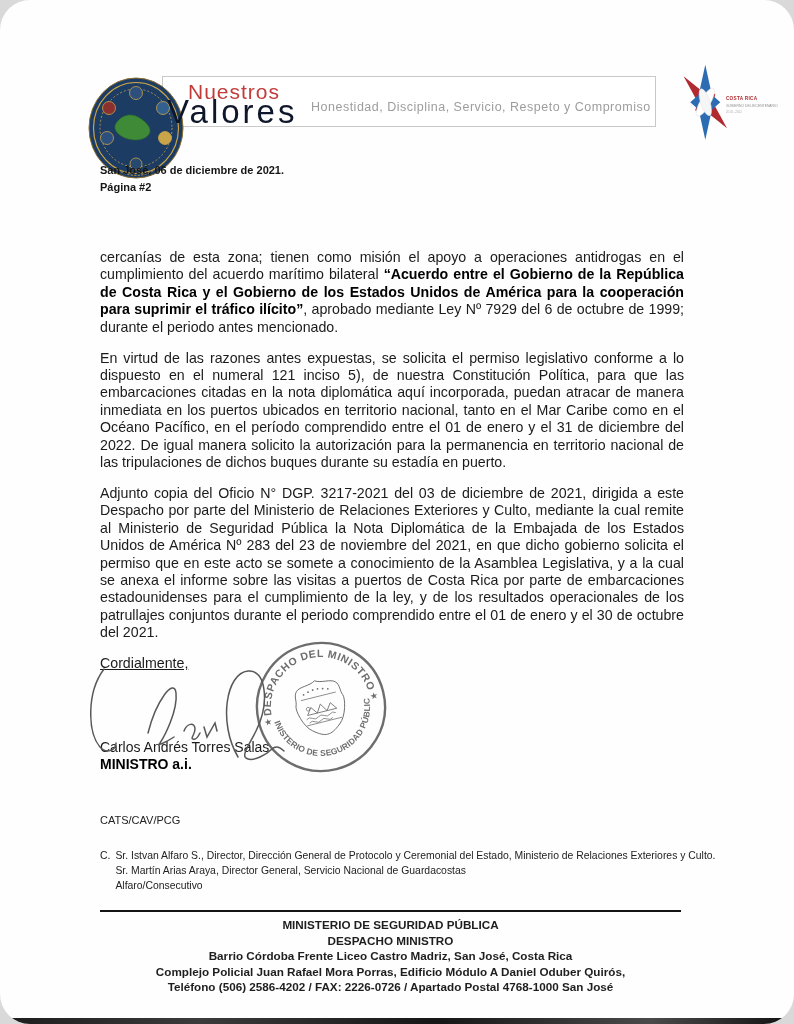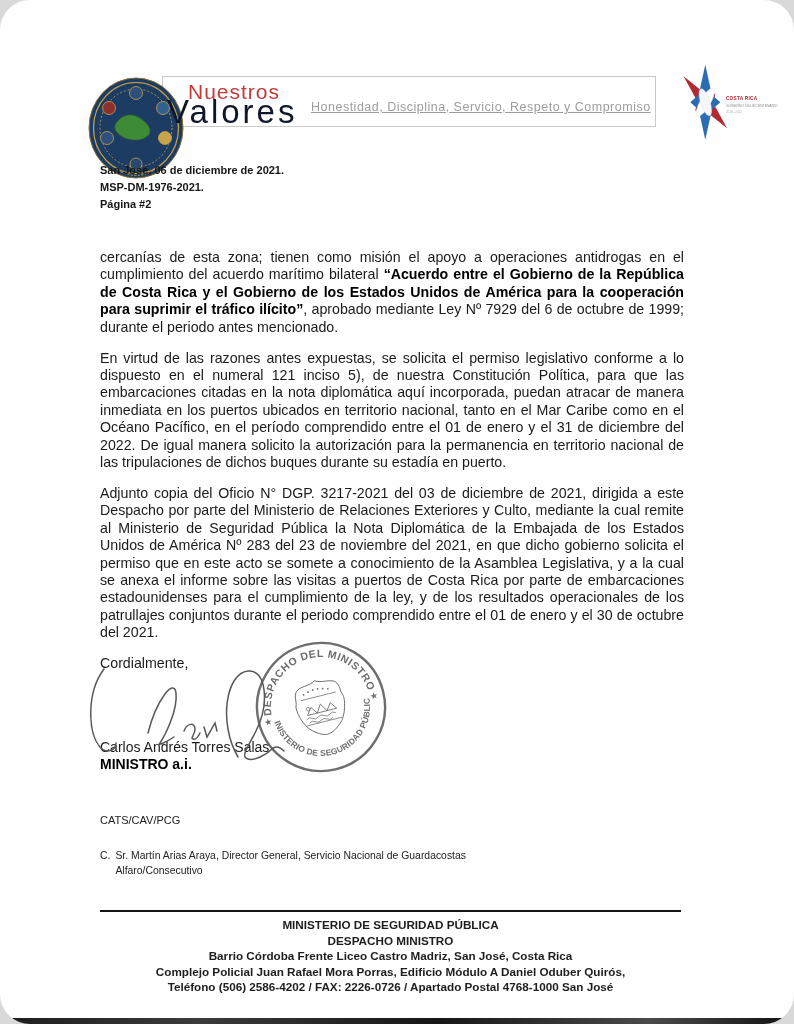--- a/index.html
+++ b/index.html
@@ -2,31 +2,31 @@
 <html><head>
 <meta charset="utf-8">
 <style>
   html,body{margin:0;padding:0;background:#d9d9d9;}
   .page{position:relative;width:794px;height:1024px;background:#fefefe;overflow:hidden;
         font-family:"Liberation Sans","DejaVu Sans",sans-serif;color:#1b1b1b;border-radius:30px;}
   
   .values-box{position:absolute;left:162px;top:76px;width:492px;height:49px;border:1px solid #c9c9c9;background:#fff;}
   .brand-nuestros{position:absolute;left:188px;top:80px;font-size:21px;letter-spacing:1px;color:#c23b3b;}
   .brand-valores{position:absolute;left:167px;top:93px;font-size:33px;letter-spacing:3px;color:#0f172a;font-weight:400;text-align:center;}
-  .values-motto{position:absolute;left:311px;top:100px;font-size:12.5px;letter-spacing:.5px;color:#9d9d9d;white-space:nowrap;text-decoration:underline;}
+  .values-motto{position:absolute;left:311px;top:100px;font-size:12.5px;letter-spacing:.5px;color:#9d9d9d;white-space:nowrap;}
   .seal{position:absolute;left:87px;top:76px;}
   .bicentennial{position:absolute;left:664px;top:62px;}
   
   .date-block{position:absolute;left:100px;top:162px;font-size:11px;font-weight:bold;line-height:17px;color:#161616;}
   
   .body{position:absolute;left:100px;top:249px;width:584px;font-size:14.2px;line-height:17.4px;
         text-align:justify;color:#1b1b1b;}
   .body p{margin:0 0 13.5px 0;}
   .body b{color:#000;}
-  .salutation{text-align:left;}
+  .salutation{text-align:left;text-decoration:underline;}
   
   .signature{position:absolute;left:90px;top:659px;z-index:4;pointer-events:none;}
   .stamp{position:absolute;left:248px;top:634px;z-index:3;opacity:.82;}
   .signer{position:absolute;left:100px;top:739px;font-size:14px;line-height:17px;z-index:2;}
   .signer .title{font-weight:bold;color:#000;}
   
   .initials{position:absolute;left:100px;top:814px;font-size:11px;color:#222;}
   .cc{position:absolute;left:100px;top:848px;width:660px;font-size:10.4px;line-height:15px;color:#222;display:flex;gap:5px;}
   .cc .lines div{white-space:nowrap;}
   
@@ -70,21 +70,20 @@
     <polygon points="44,2 51,34 60,42 51,50 44,82 37,50 28,42 37,34" fill="#2b6cb3"></polygon>
     <ellipse cx="44" cy="42" rx="5.5" ry="17" transform="rotate(30 44 42)" fill="#ffffff" stroke="#dddddd" stroke-width="0.5"></ellipse>
     <ellipse cx="44" cy="42" rx="5" ry="15" transform="rotate(-18 44 42)" fill="#f6f6f6" stroke="#e2e2e2" stroke-width="0.5"></ellipse>
     <text x="66" y="40" font-size="5" font-weight="bold" fill="#b02a30" letter-spacing="0.3">COSTA RICA</text>
     <text x="66" y="47.5" font-size="3.6" fill="#8f8f8f">GOBIERNO DEL BICENTENARIO</text>
     <text x="66" y="53.5" font-size="3.2" fill="#b0b0b0">2018 - 2022</text>
   </svg>
 
   <div class="date-block">
     <div>San José, 06 de diciembre de 2021.</div>
-    <div>MSP-DM-1976-2021.</div>
     <div>Página #2</div>
   </div>
 
   <div class="body">
     <p><span>cercanías de esta zona; tienen como misión el apoyo a operaciones antidrogas en el cumplimiento del acuerdo marítimo bilateral </span><b>“Acuerdo entre el Gobierno de la República de Costa Rica y el Gobierno de los Estados Unidos de América para la cooperación para suprimir el tráfico ilícito”</b><span>, aprobado mediante Ley Nº 7929 del 6 de octubre de 1999; durante el periodo antes mencionado.</span></p>
     <p>En virtud de las razones antes expuestas, se solicita el permiso legislativo conforme a lo dispuesto en el numeral 121 inciso 5), de nuestra Constitución Política, para que las embarcaciones citadas en la nota diplomática aquí incorporada, puedan atracar de manera inmediata en los puertos ubicados en territorio nacional, tanto en el Mar Caribe como en el Océano Pacífico, en el período comprendido entre el 01 de enero y el 31 de diciembre del 2022. De igual manera solicito la autorización para la permanencia en territorio nacional de las tripulaciones de dichos buques durante su estadía en puerto.</p>
     <p>Adjunto copia del Oficio N° DGP. 3217-2021 del 03 de diciembre de 2021, dirigida a este Despacho por parte del Ministerio de Relaciones Exteriores y Culto, mediante la cual remite al Ministerio de Seguridad Pública la Nota Diplomática de la Embajada de los Estados Unidos de América Nº 283 del 23 de noviembre del 2021, en que dicho gobierno solicita el permiso que en este acto se somete a conocimiento de la Asamblea Legislativa, y a la cual se anexa el informe sobre las visitas a puertos de Costa Rica por parte de embarcaciones estadounidenses para el cumplimiento de la ley, y de los resultados operacionales de los patrullajes conjuntos durante el periodo comprendido entre el 01 de enero y el 30 de octubre del 2021.</p>
     <p class="salutation">Cordialmente,</p>
   </div>
 
@@ -135,20 +134,21 @@
   <div class="signer">
     <div>Carlos Andrés Torres Salas</div>
     <div class="title">MINISTRO a.i.</div>
   </div>
 
   <div class="initials">CATS/CAV/PCG</div>
 
   <div class="cc">
     <div>C.</div>
     <div class="lines">
+      <div>Sr. Istvan Alfaro S., Director, Dirección General de Protocolo y Ceremonial del Estado, Ministerio de Relaciones Exteriores y Culto.</div>
       <div>Sr. Martín Arias Araya, Director General, Servicio Nacional de Guardacostas</div>
       <div>Alfaro/Consecutivo</div>
     </div>
   </div>
 
   <div class="footer-rule"></div>
   <div class="footer">
     <div>MINISTERIO DE SEGURIDAD PÚBLICA</div>
     <div>DESPACHO MINISTRO</div>
     <div>Barrio Córdoba Frente Liceo Castro Madriz, San José, Costa Rica</div>

